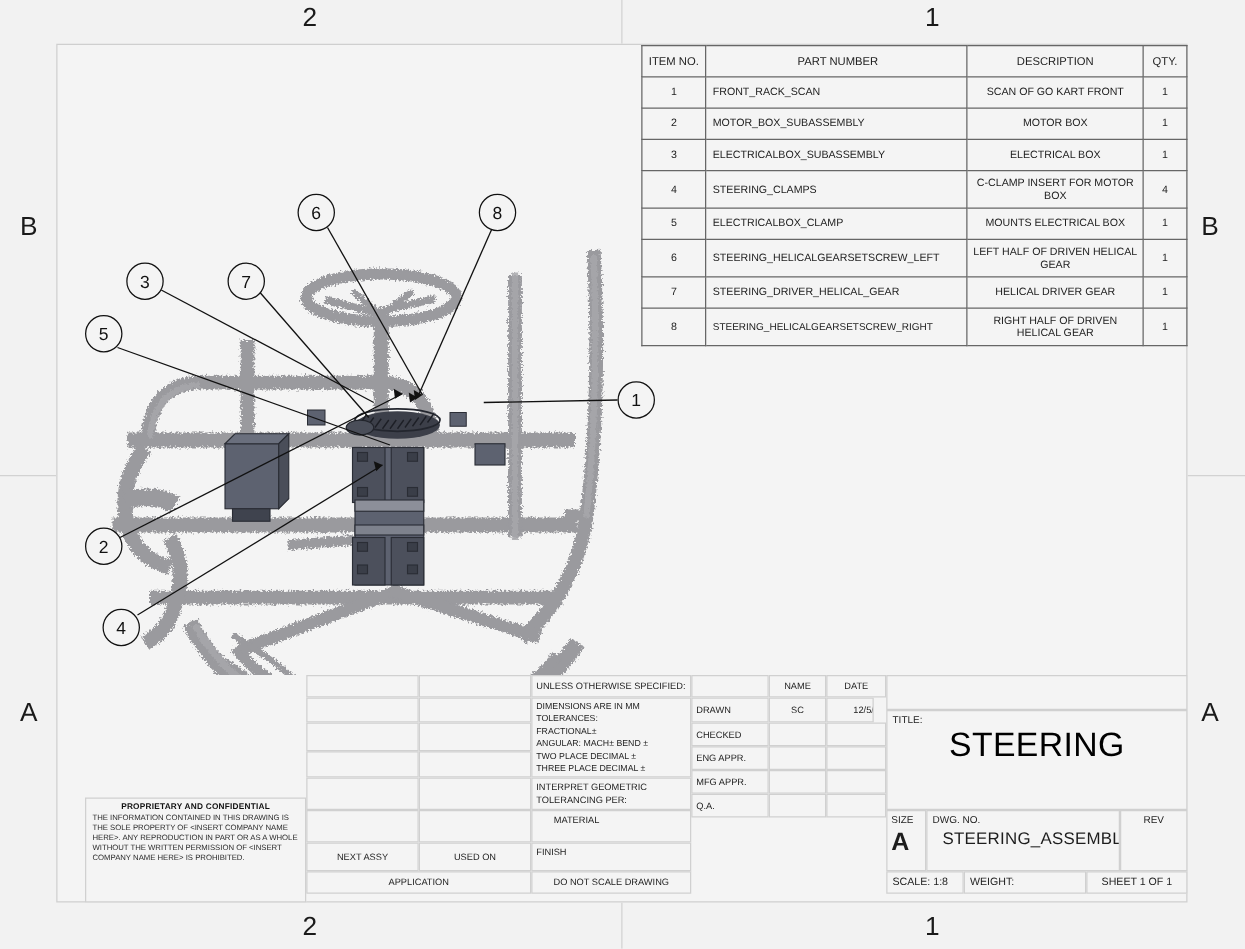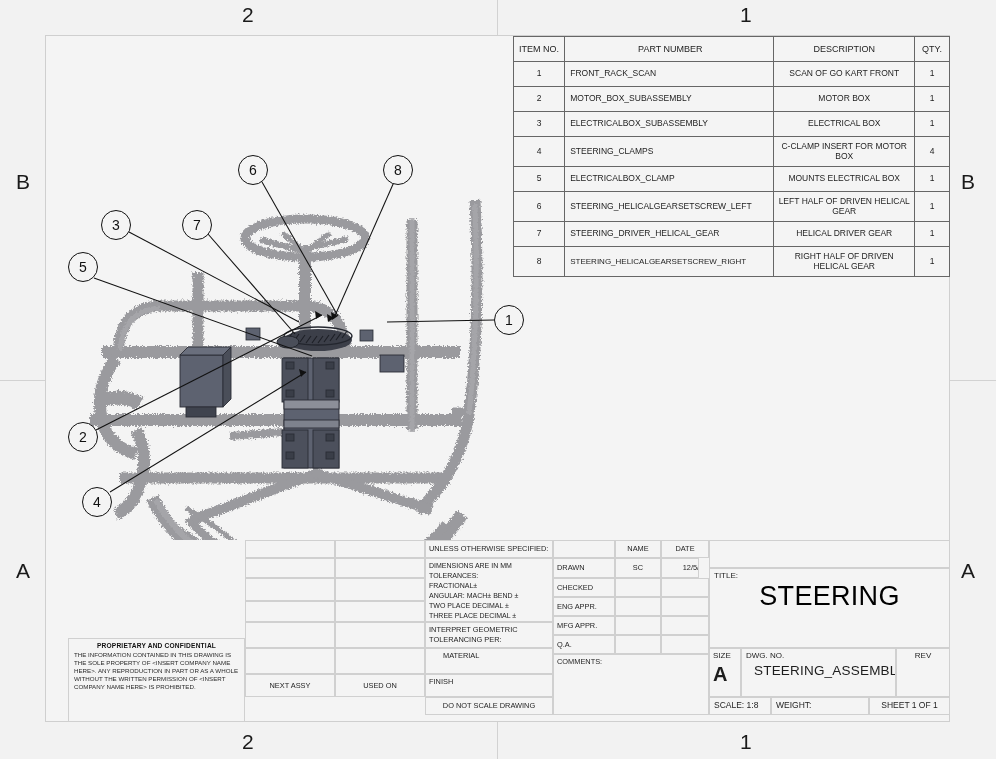--- a/index.html
+++ b/index.html
@@ -398,20 +398,21 @@
     <div class="tb-cell" style="left:0;   top:38px;width:90px; height:23px;"></div>
     <div class="tb-cell" style="left:90px;top:38px;width:90px; height:23px;"></div>
     <div class="tb-cell" style="left:0;   top:61px;width:90px; height:21px;"></div>
     <div class="tb-cell" style="left:90px;top:61px;width:90px; height:21px;"></div>
     <div class="tb-cell" style="left:0;   top:82px;width:90px; height:26px;"></div>
     <div class="tb-cell" style="left:90px;top:82px;width:90px; height:26px;"></div>
     <div class="tb-cell" style="left:0;   top:108px;width:90px; height:26px;"></div>
     <div class="tb-cell" style="left:90px;top:108px;width:90px; height:26px;"></div>
     <div class="tb-cell ctr" style="left:0;   top:134px;width:90px; height:23px;">NEXT ASSY</div>
     <div class="tb-cell ctr" style="left:90px;top:134px;width:90px; height:23px;">USED ON</div>
+    <div class="tb-cell ctr" style="left:0; top:157px;width:180px; height:18px;">APPLICATION</div>
 
     <div class="tb-cell lft" style="left:180px; top:0; width:128px; height:18px;">UNLESS OTHERWISE SPECIFIED:</div>
     <div class="tb-cell topleft tol-list" style="left:180px; top:18px; width:128px; height:64px; white-space:pre-line;">DIMENSIONS ARE IN MM
 TOLERANCES:
 FRACTIONAL±
 ANGULAR: MACH±    BEND ±
 TWO PLACE DECIMAL    ±
 THREE PLACE DECIMAL  ±</div>
     <div class="tb-cell topleft" style="left:180px; top:82px; width:128px; height:26px; white-space:pre-line;">INTERPRET GEOMETRIC
 TOLERANCING PER:</div>
@@ -436,21 +437,20 @@
     <div class="tb-cell ctr" style="left:416px; top:57px; width:48px; height:19px;"></div>
 
     <div class="tb-cell lft" style="left:308px; top:76px; width:62px; height:19px;">MFG APPR.</div>
     <div class="tb-cell ctr" style="left:370px; top:76px; width:46px; height:19px;"></div>
     <div class="tb-cell ctr" style="left:416px; top:76px; width:48px; height:19px;"></div>
 
     <div class="tb-cell lft" style="left:308px; top:95px; width:62px; height:19px;">Q.A.</div>
     <div class="tb-cell ctr" style="left:370px; top:95px; width:46px; height:19px;"></div>
     <div class="tb-cell ctr" style="left:416px; top:95px; width:48px; height:19px;"></div>
 
-    <div class="tb-cell topleft" style="left:308px; top:114px; width:156px; height:61px;">COMMENTS:</div>
 
     <div class="tb-cell" style="left:464px; top:0; width:241px; height:28px;"></div>
 
     <div class="tb-cell topleft" style="left:464px; top:28px; width:241px; height:80px; padding:2px 4px;">
       <div class="lbl-sm">TITLE:</div>
       <div class="big-title" style="margin-top:2px;">STEERING</div>
     </div>
 
     <div class="tb-cell topleft" style="left:464px; top:108px; width:32px; height:49px; padding:2px 3px;">
       <div class="lbl-sm">SIZE</div>

